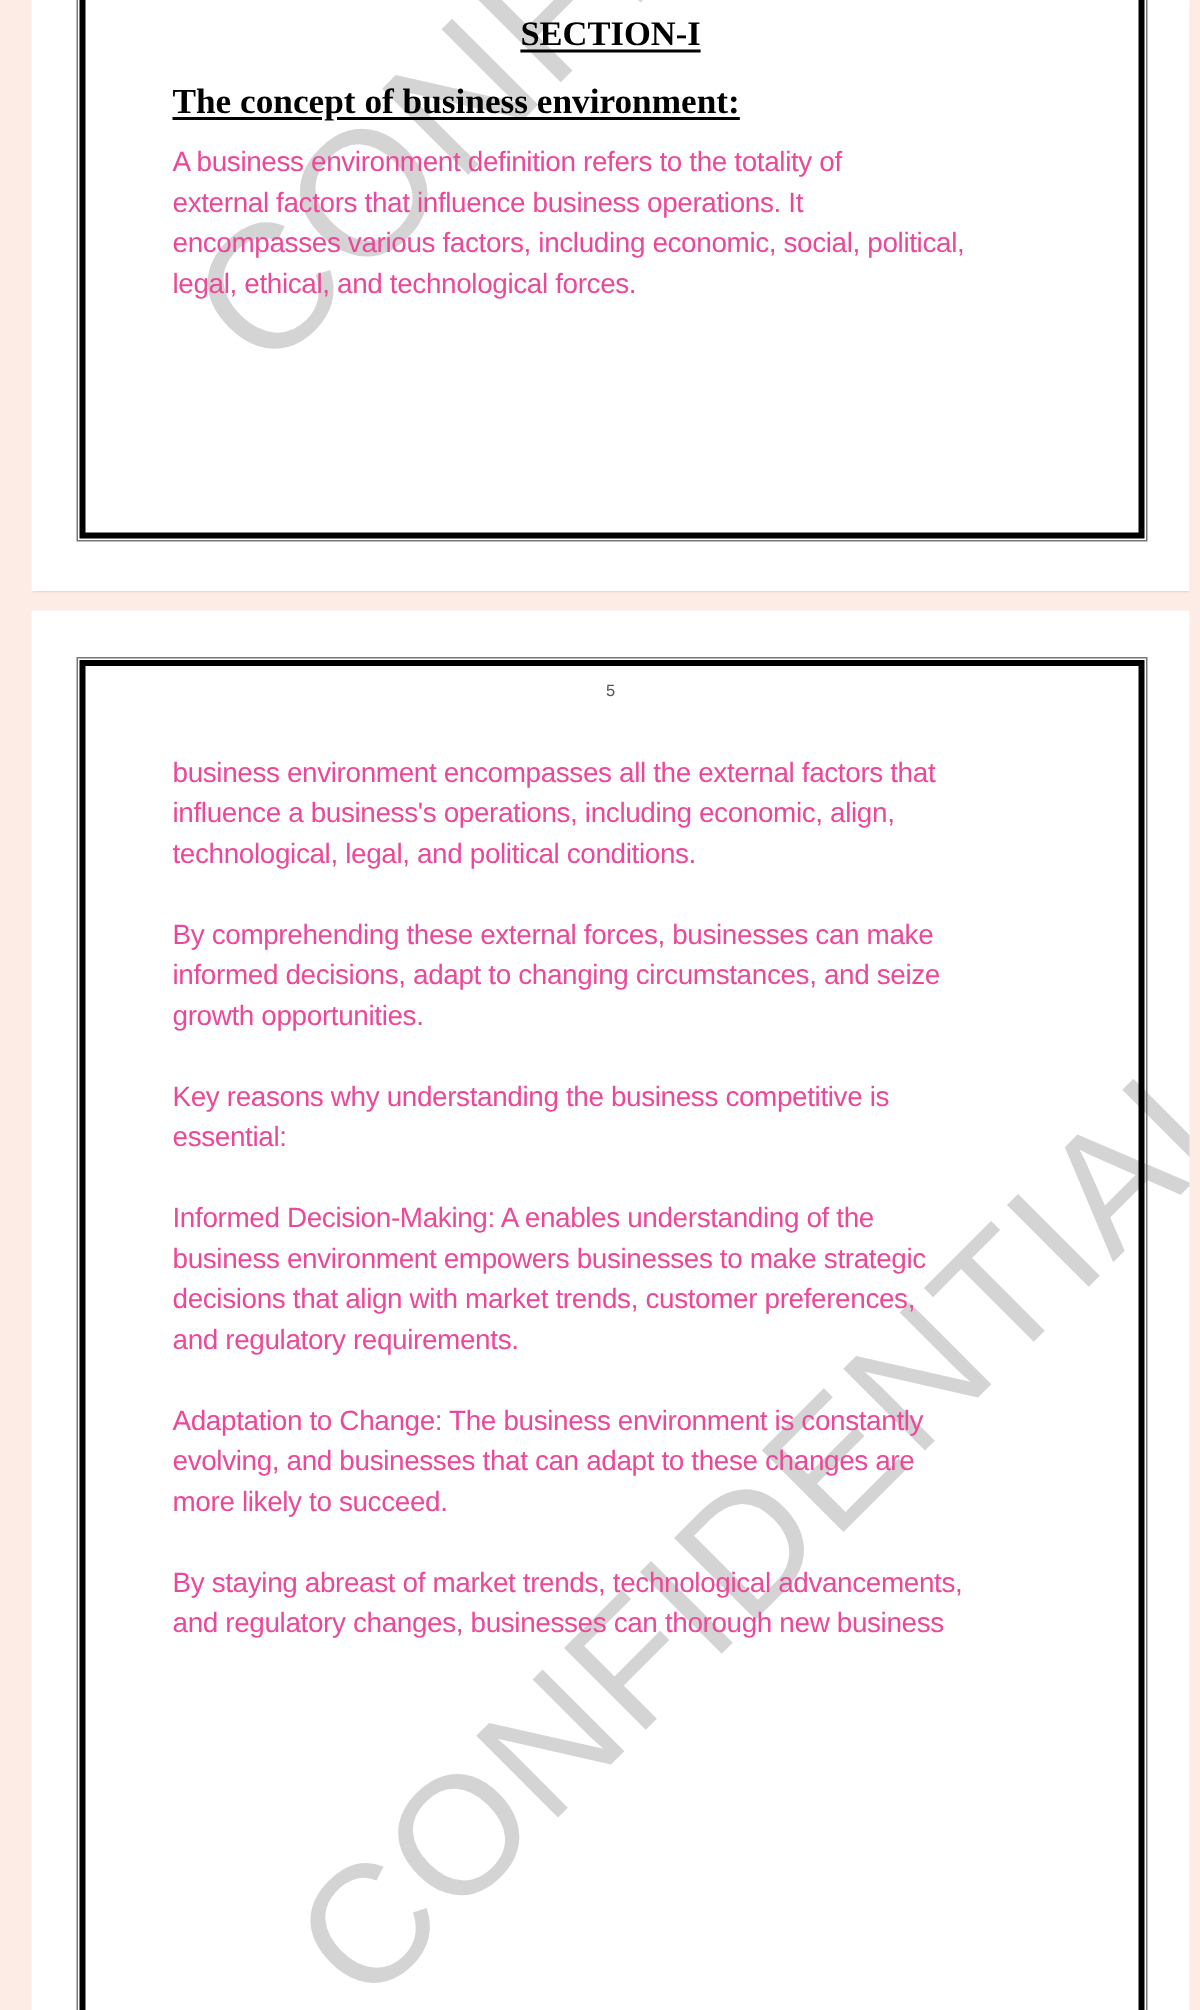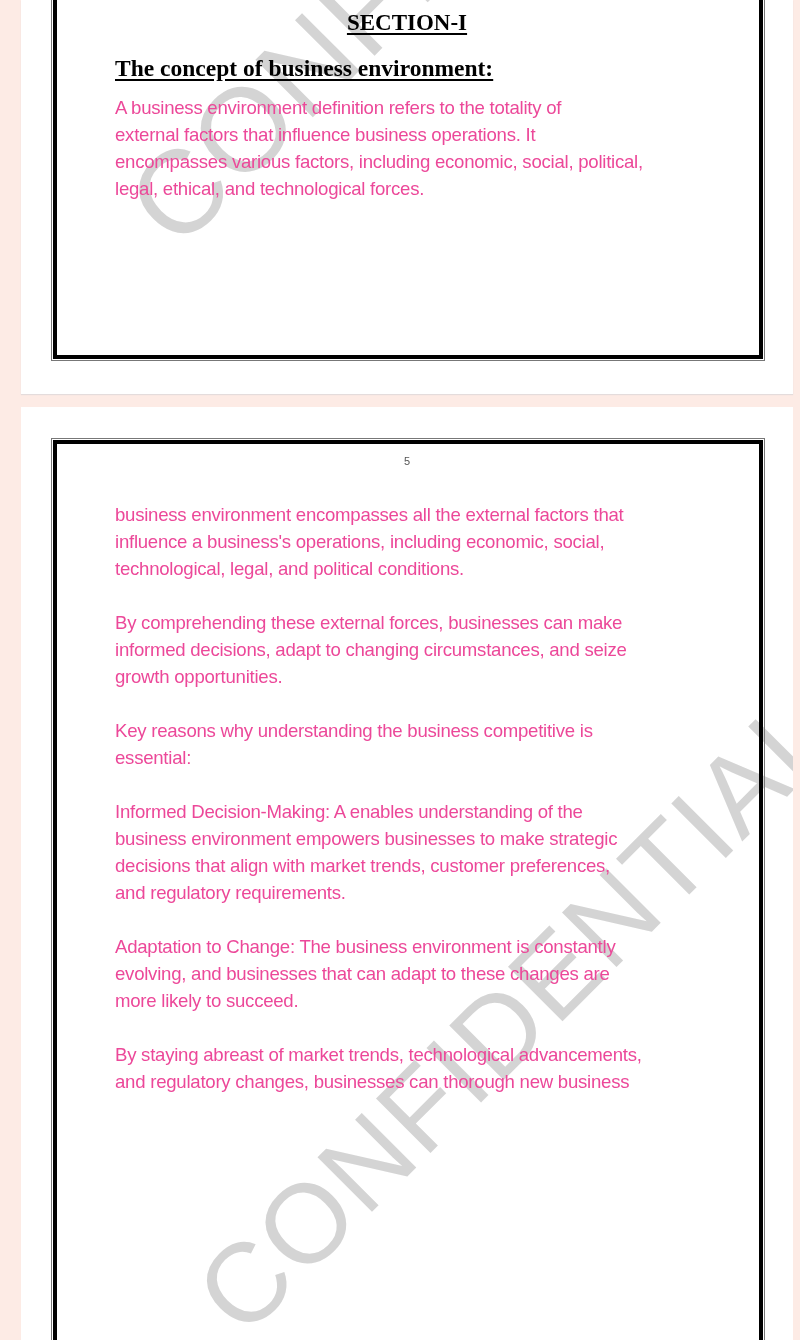--- a/index.html
+++ b/index.html
@@ -66,21 +66,21 @@
 legal, ethical, and technological forces.</p>
   </div>
 </div>
 
 <div class="page page2">
   <div class="watermark">CONFIDENTIAL</div>
   <div class="frame"></div>
   <div class="page-number">5</div>
   <div class="content" style="top:94px;">
     <p class="para">business environment encompasses all the external factors that
-influence a business's operations, including economic, social,
+influence a business's operations, including economic, align,
 technological, legal, and political conditions.</p>
     <p class="para">By comprehending these external forces, businesses can make
 informed decisions, adapt to changing circumstances, and seize
 growth opportunities.</p>
     <p class="para">Key reasons why understanding the business competitive is
 essential:</p>
     <p class="para">Informed Decision-Making: A enables understanding of the
 business environment empowers businesses to make strategic
 decisions that align with market trends, customer preferences,
 and regulatory requirements.</p>

